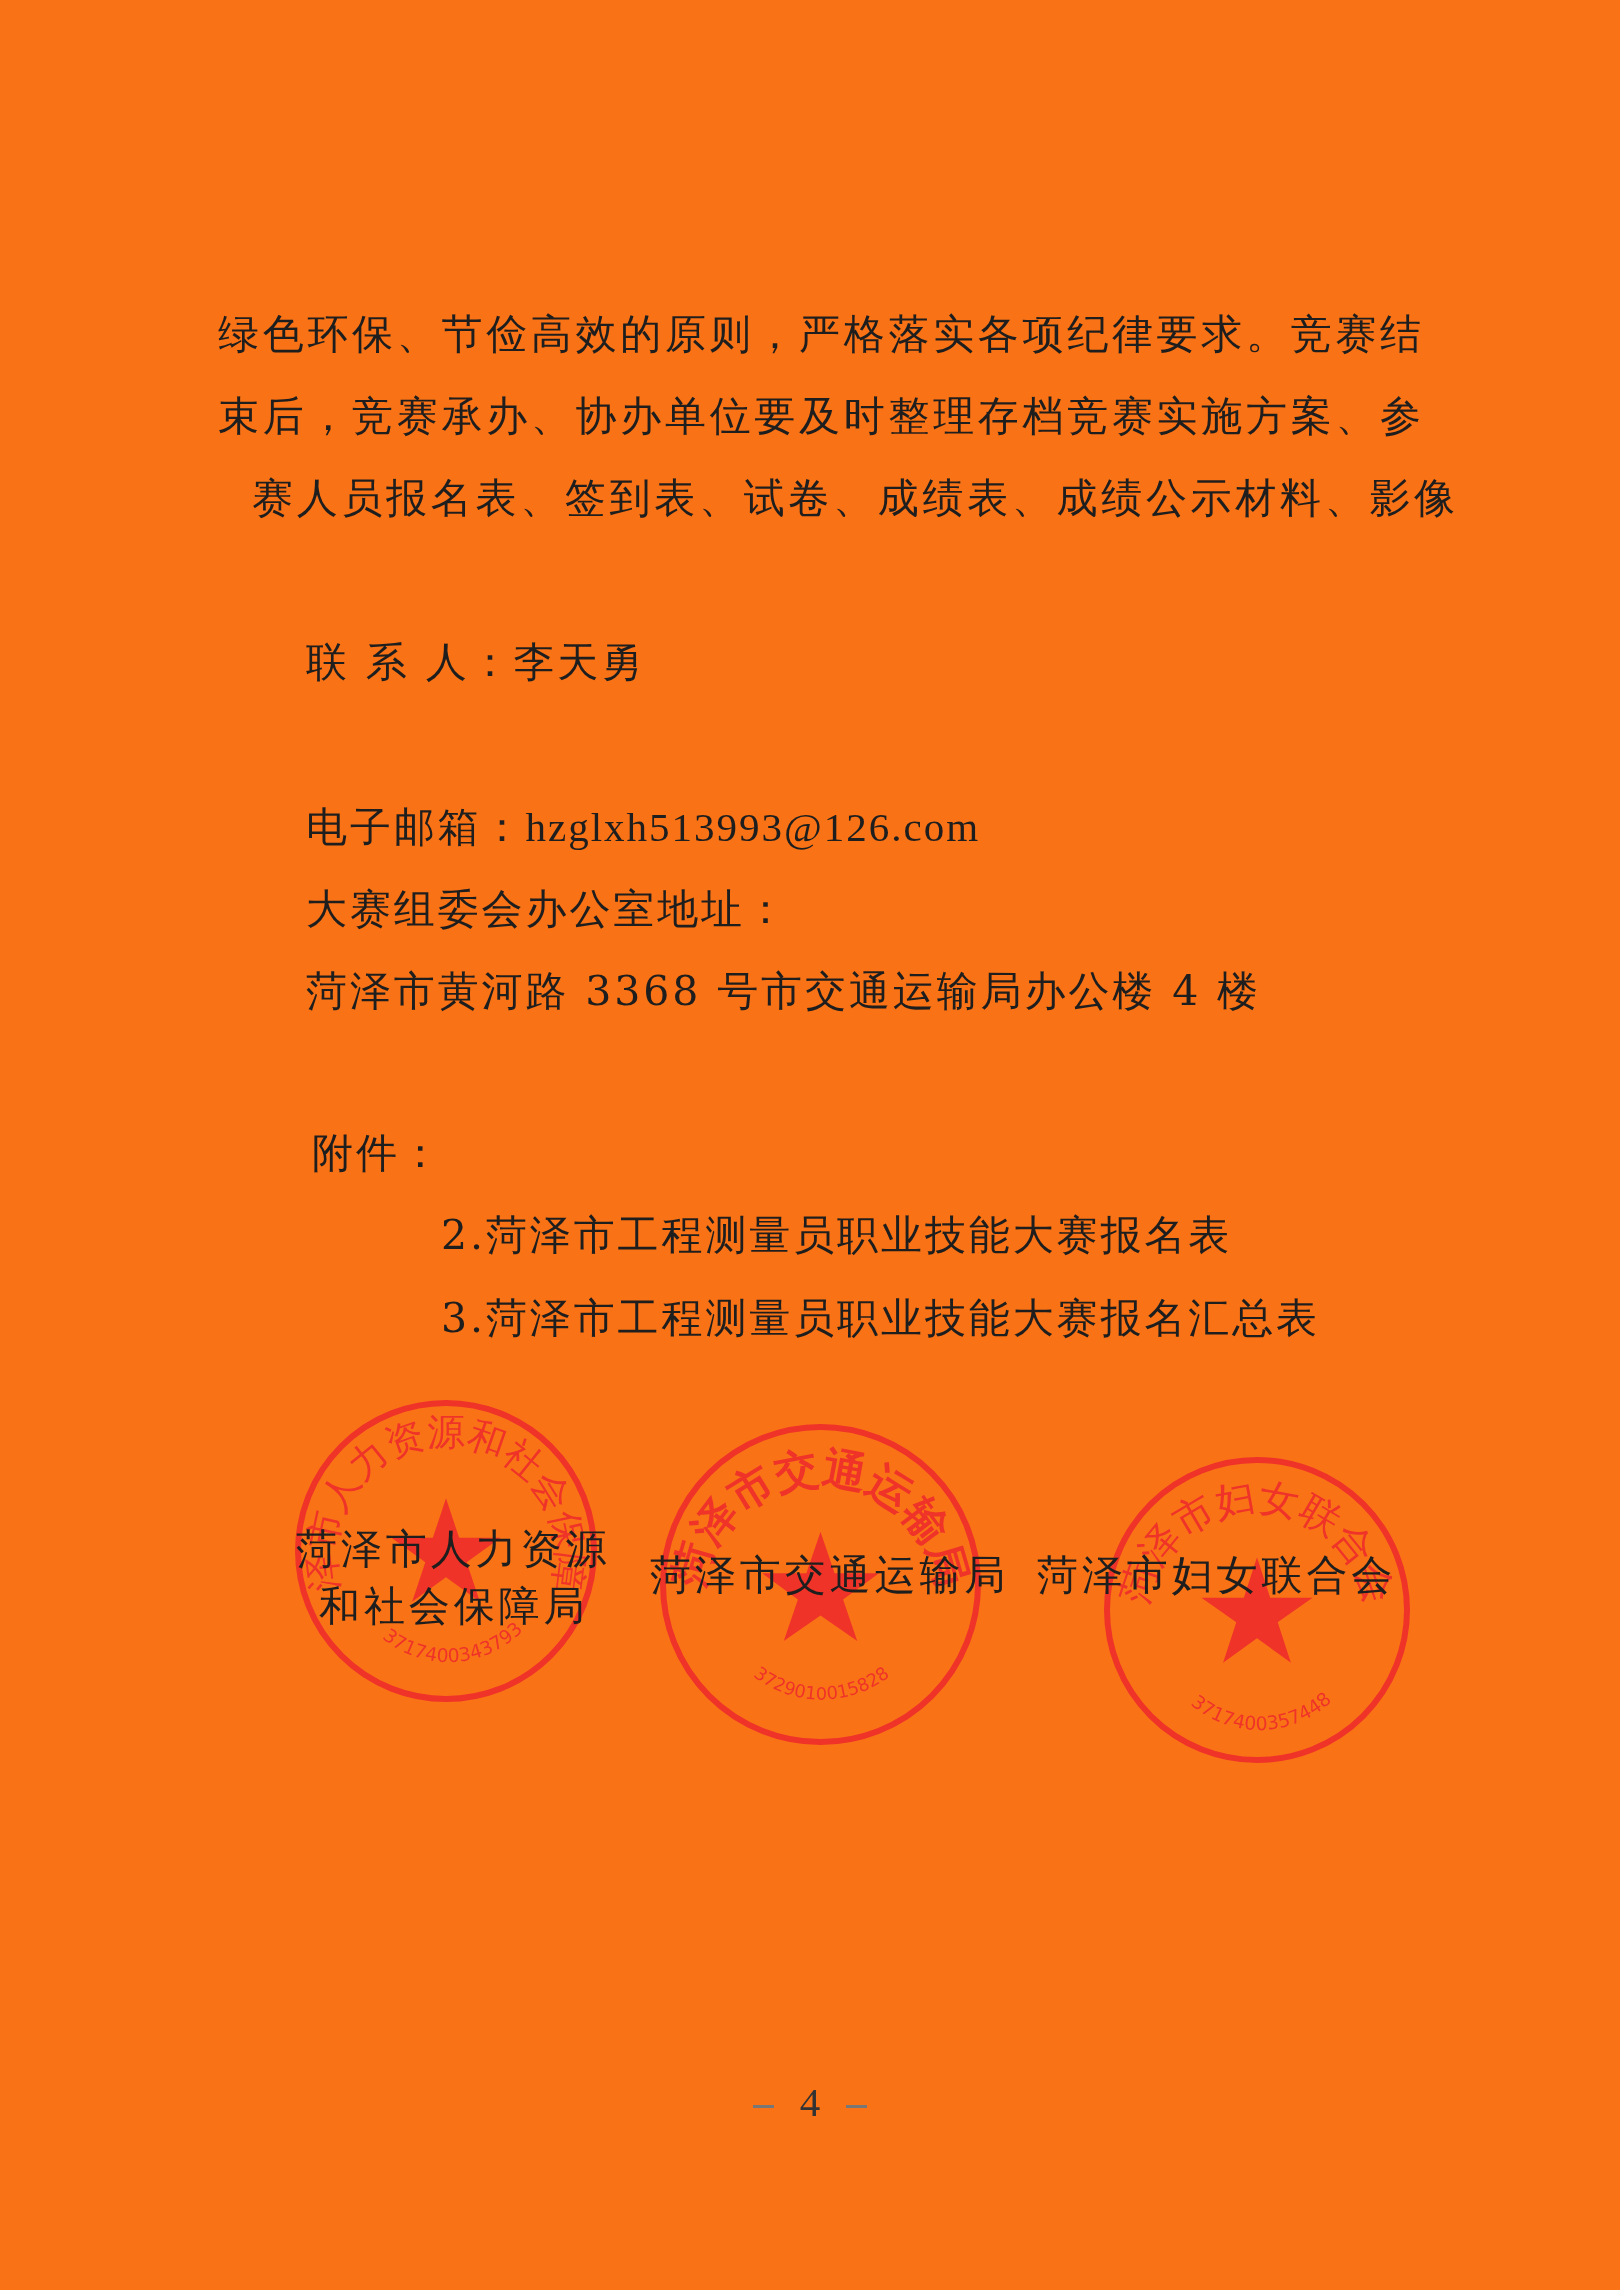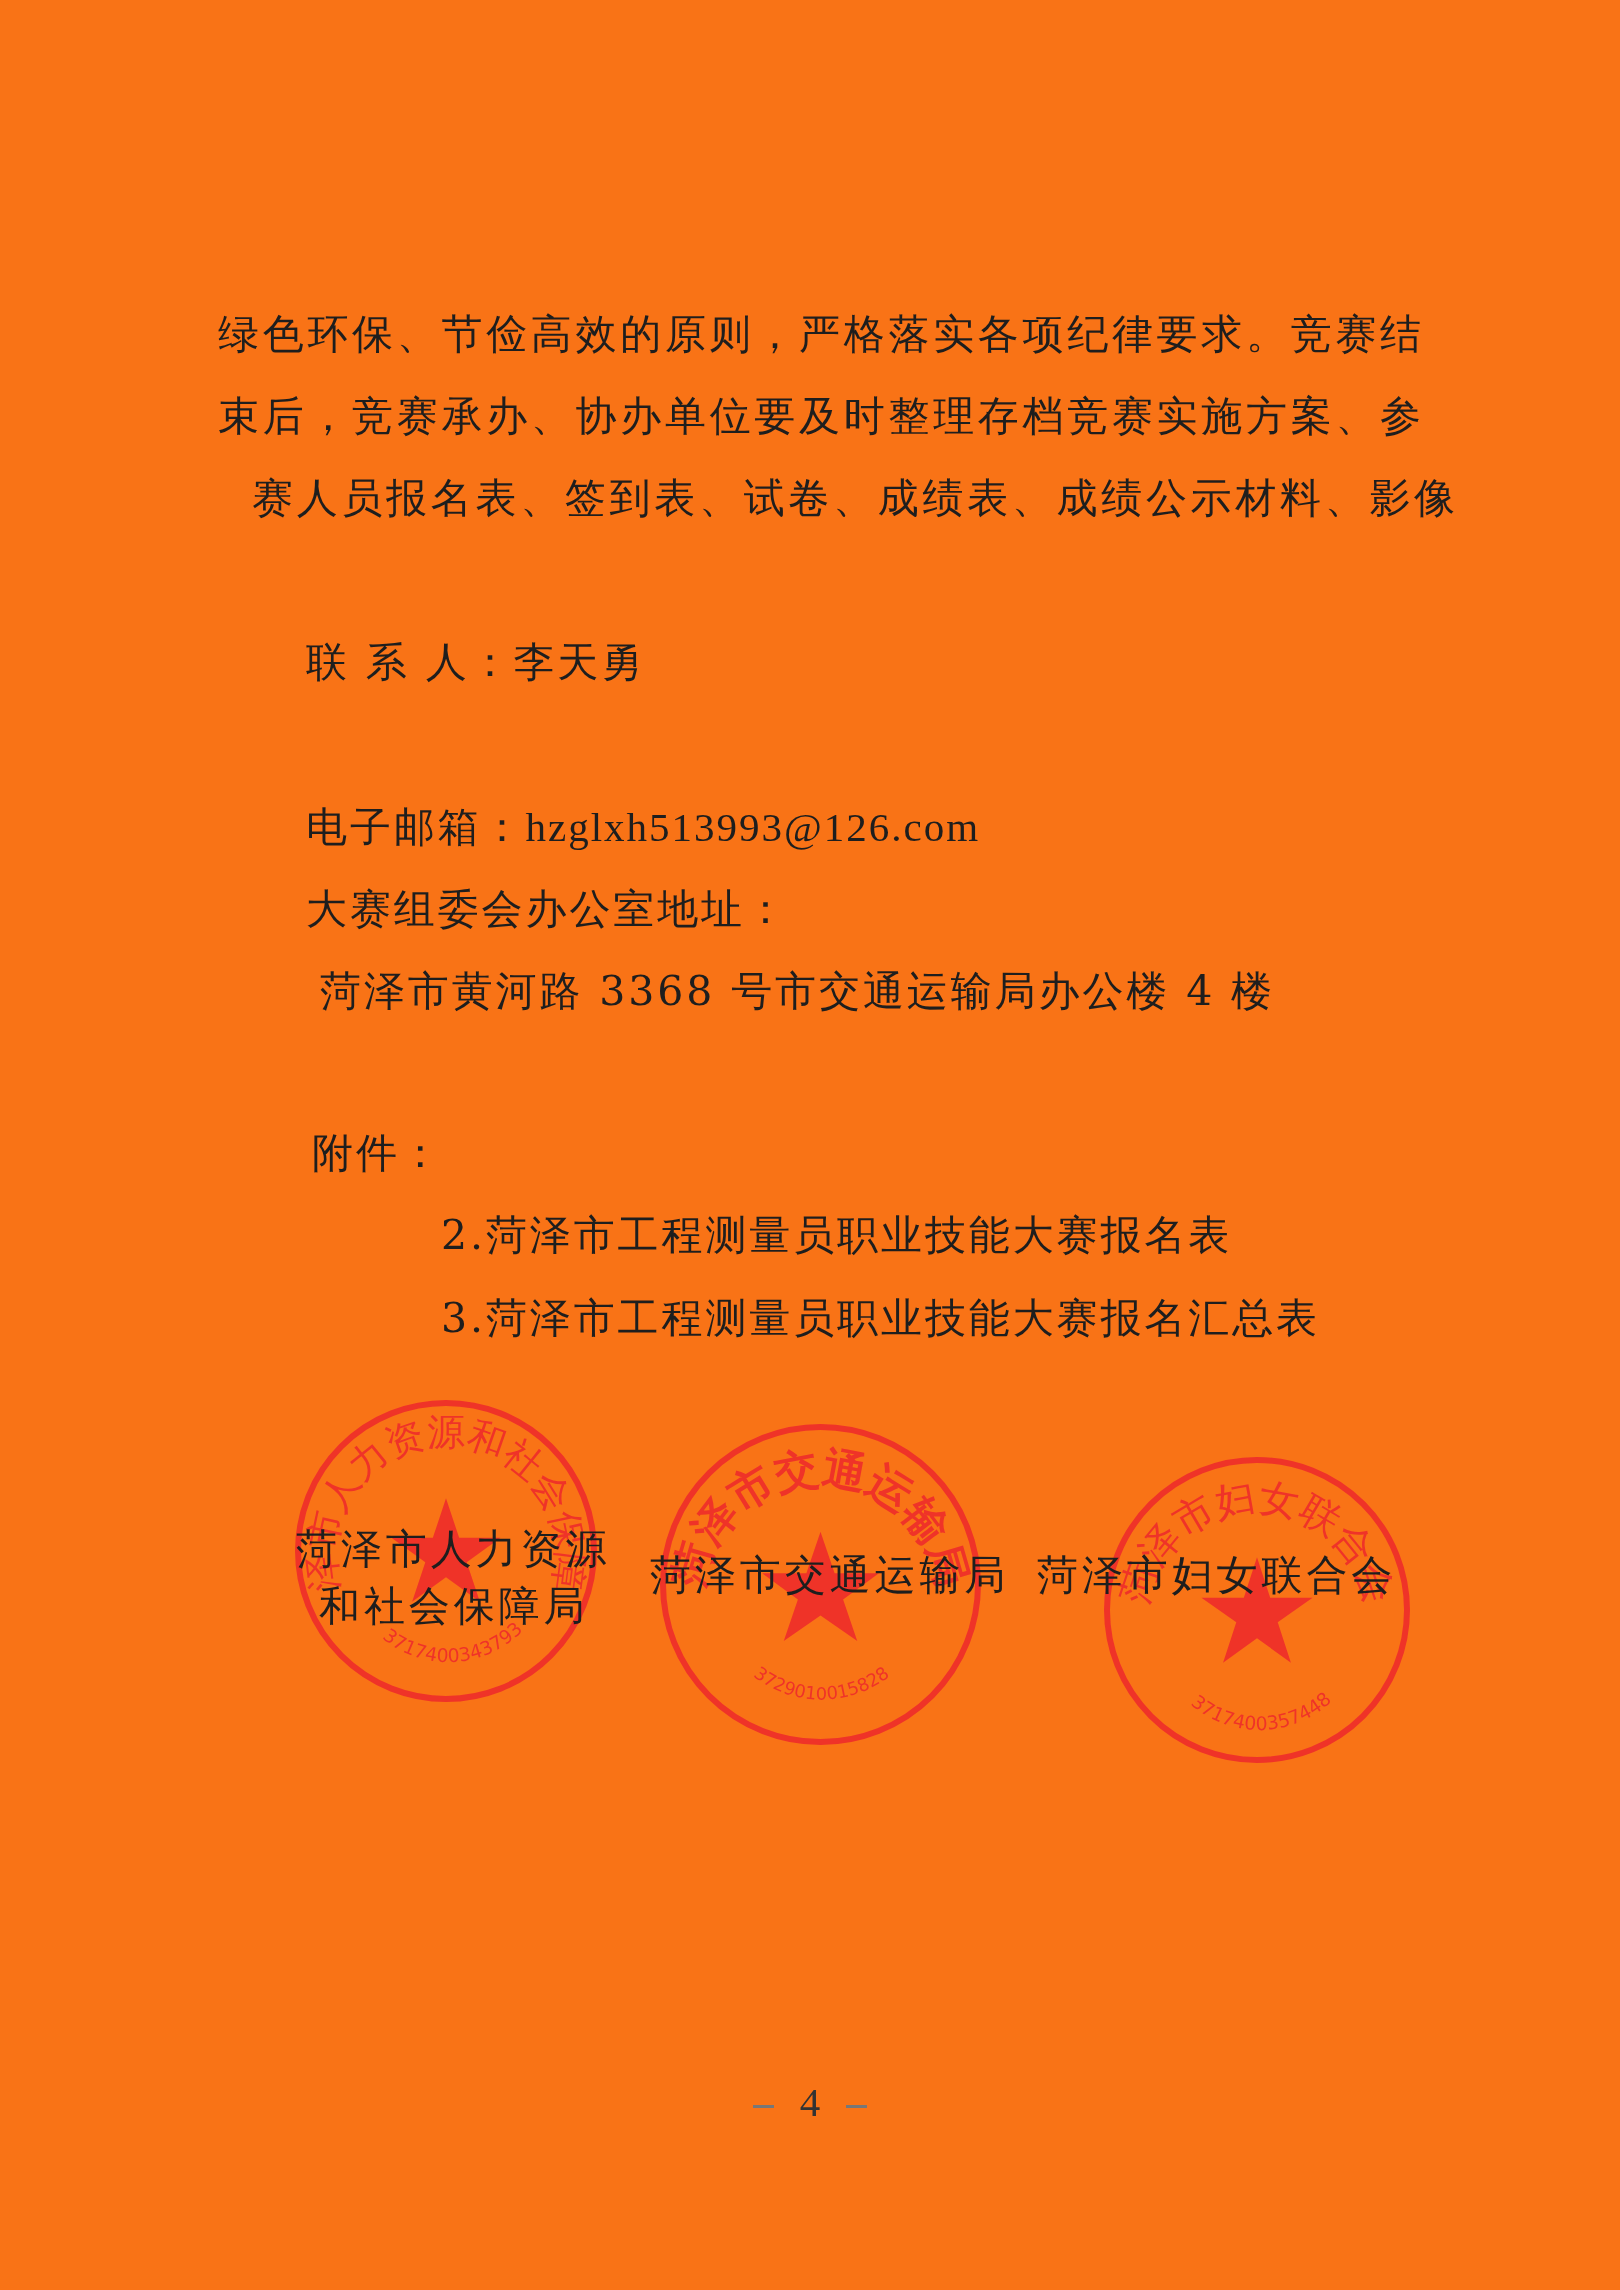--- a/index.html
+++ b/index.html
@@ -28,21 +28,21 @@
   <div class="line body-line" style="top:392px;">束后，竞赛承办、协办单位要及时整理存档竞赛实施方案、参</div>
   <div class="line body-line" style="top:474px;margin-left:34px;">赛人员报名表、签到表、试卷、成绩表、成绩公示材料、影像</div>
 
   <div class="line indent" style="top:638px;">
     <span>联 系 人：</span><span>李天勇</span>
   </div>
   <div class="line indent" style="top:803px;">
     <span>电子邮箱：</span><span class="num">hzglxh513993@126.com</span>
   </div>
   <div class="line indent" style="top:885px;">大赛组委会办公室地址：</div>
-  <div class="line indent" style="top:967px;margin-left:14px;">菏泽市黄河路 3368 号市交通运输局办公楼 4 楼</div>
+  <div class="line indent" style="top:967px;">菏泽市黄河路 3368 号市交通运输局办公楼 4 楼</div>
 
   <div class="line attach" style="top:1129px;">附件：</div>
   <div class="line attach-item" style="top:1211px;">2.菏泽市工程测量员职业技能大赛报名表</div>
   <div class="line attach-item" style="top:1294px;">3.菏泽市工程测量员职业技能大赛报名汇总表</div>
 
   <div class="stamp" style="left:295px; top:1400px; width:302px; height:302px;">
     <svg viewBox="0 0 308 308">
       <defs>
           <path id="arc1" d="M 40 190 A 118 118 0 1 1 268 190"></path>
           <path id="arcb1" d="M 70 230 A 110 110 0 0 0 250 220"></path>

